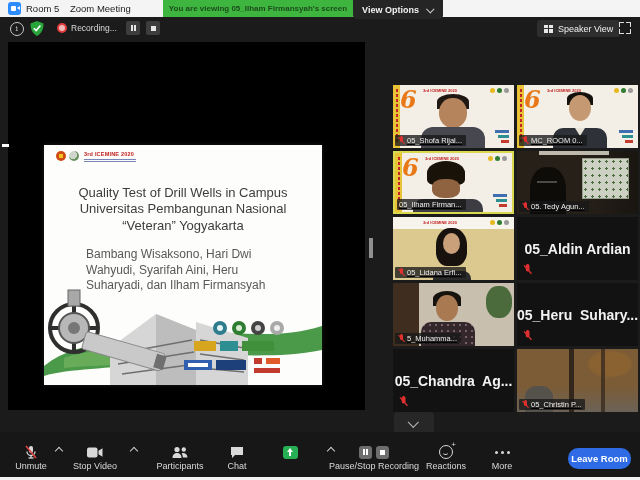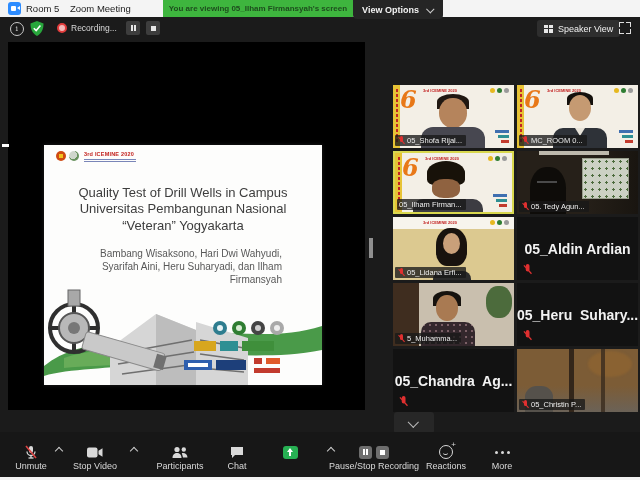--- a/index.html
+++ b/index.html
@@ -48,28 +48,28 @@
   .sharearea{position:absolute;left:8px;top:42px;width:357px;height:368px;background:#000;}
   .dash{position:absolute;left:-6px;top:102px;width:7px;height:3px;background:#fff;}
   .scrollthumb{position:absolute;left:361px;top:196px;width:4px;height:20px;background:#8f8f8f;}
   .slide{position:absolute;left:36px;top:103px;width:278px;height:240px;background:#fdfdfc;box-shadow:0 0 4px rgba(255,255,255,.12);overflow:hidden;}
   .sl-logo1{position:absolute;left:12px;top:6px;width:10px;height:10px;border-radius:50%;background:radial-gradient(circle at 50% 50%,#f2c21e 0 35%,#cf4a12 36%);}
   .sl-logo2{position:absolute;left:25px;top:6px;width:10px;height:10px;border-radius:50%;background:radial-gradient(circle at 40% 40%,#cfd6cc 0 45%,#69925f 46%);}
   .sl-brand{position:absolute;left:40px;top:6px;font-size:5.5px;font-weight:bold;color:#c2201c;letter-spacing:.2px;}
   .sl-brandlines{position:absolute;left:40px;top:13px;width:52px;}
   .sl-brandlines i{display:block;height:1px;background:#7a86b8;margin-top:1px;}
   .sl-title{position:absolute;left:14px;top:40px;width:250px;text-align:center;font-size:13px;line-height:1.25;color:#3d3d3d;}
-  .sl-authors{position:absolute;left:42px;top:102px;width:196px;text-align:right;font-size:10px;line-height:1.3;color:#585858;}
+  .sl-authors{position:absolute;left:42px;top:102px;width:196px;text-align:left;font-size:12px;line-height:1.3;color:#585858;}
   .sl-art{position:absolute;left:0;bottom:0;}
   
   .tiles{position:absolute;left:393px;top:85px;width:245px;display:flex;flex-wrap:wrap;gap:3px;}
   .tile{position:relative;width:121px;height:63px;background:#121212;overflow:hidden;flex:0 0 auto;}
   .tile.active{width:117px;height:59px;border:2px solid #d9d84e;}
   .nlabel{position:absolute;left:2px;bottom:2px;display:flex;align-items:center;gap:2px;background:rgba(24,24,24,.78);
-          padding:1px 4px 1px 2px;border-radius:1px;max-width:110px;}
+          padding:1px 4px 1px 2px;border-radius:1px;max-width:110px;text-decoration:underline;}
   .nlabel span{font-size:7.5px;color:#ededed;white-space:nowrap;}
   .micred{position:relative;width:8px;height:9px;flex:0 0 auto;}
   .micred::before{content:"";position:absolute;left:2.5px;top:0;width:3px;height:5.5px;background:#e03030;border-radius:1.5px;}
   .micred::after{content:"";position:absolute;left:-0.5px;top:4px;width:9px;height:1.2px;background:#e03030;transform:rotate(48deg);}
   .micred.lone{position:absolute;left:6px;bottom:6px;transform:scale(1.25);}
   .cname{position:absolute;left:0;right:0;top:38%;text-align:center;font-size:14px;font-weight:bold;color:#f2f2f2;white-space:pre;}
   
   .vbg{background:#f3efe6;}
   .vstrip{position:absolute;left:0;top:0;bottom:0;width:7px;background:#e7c335;}
   .vstrip::after{content:"";position:absolute;left:2.5px;top:4px;bottom:4px;width:2px;
@@ -473,15 +473,18 @@
           <span class="dots3">
             <i></i>
             <i></i>
             <i></i>
           </span>
         </div>
       <div class="lbl">More</div>
     </div>
   </div>
 
+  <div class="leave">
+    <span>Leave Room</span>
+  </div>
 
   <div class="bottomedge"></div>
 </div>
 
 </body></html>

